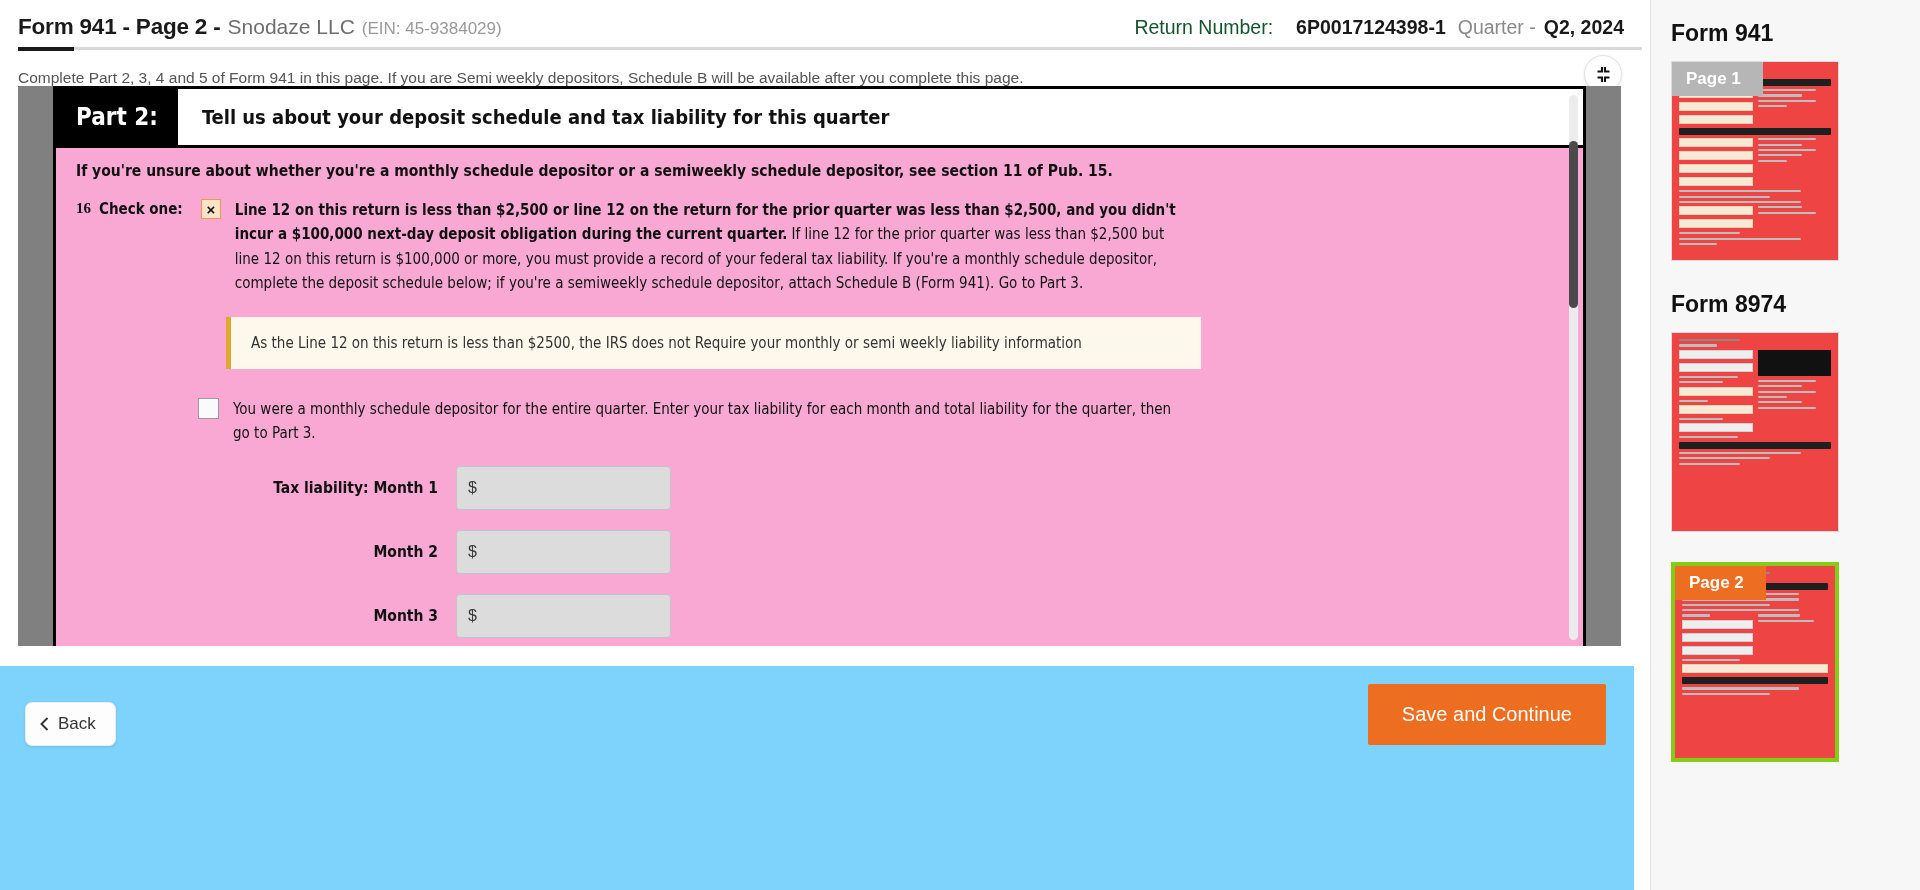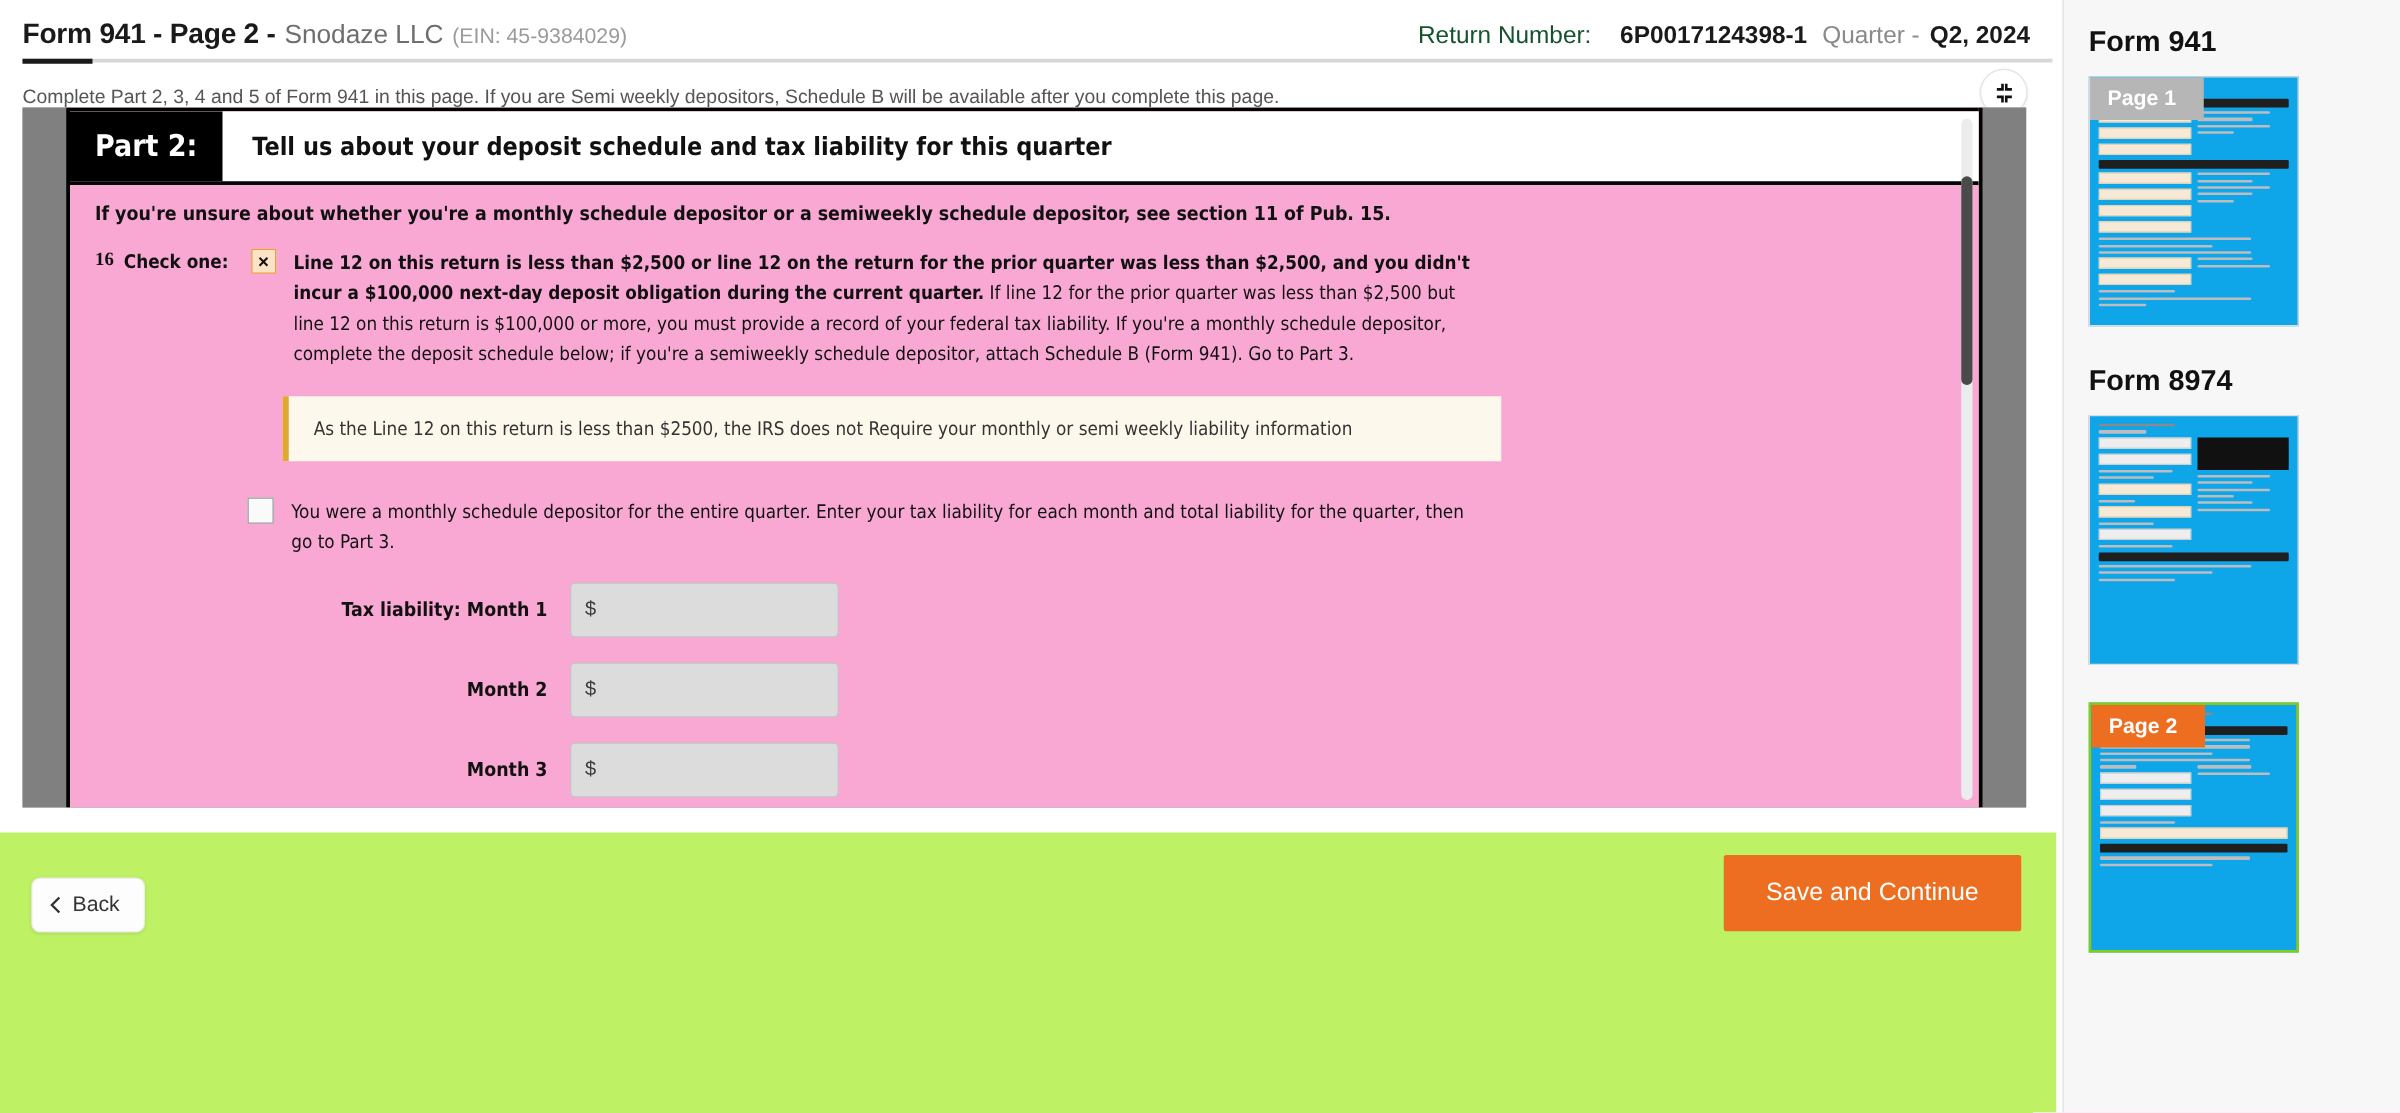--- a/index.html
+++ b/index.html
@@ -127,21 +127,21 @@
   .sb-track {
     position: absolute; right: 5px; top: 6px; width: 9px; bottom: 6px;
     background: #ececec; border-radius: 5px;
   }
   .sb-thumb {
     position: absolute; right: 5px; top: 52px; width: 9px; height: 167px;
     background: #4a4a4a; border-radius: 5px; cursor: pointer;
   }
 
   
-  .footer { position: absolute; left: 0; right: 5px; bottom: 0; height: 224px; background: #bef264; }
+  .footer { position: absolute; left: 0; right: 16px; bottom: 0; height: 224px; background: #7dd3fc; }
   .btn-back {
     position: absolute; left: 25px; top: 36px;
     background: #fdfdfd; border: 1px solid #ececec; border-radius: 7px;
     box-shadow: 0 1px 3px rgba(0,0,0,.10);
     padding: 11px 19px 11px 14px; font-size: 17px; color: #333;
     display: flex; align-items: center; gap: 9px; cursor: pointer;
   }
   .btn-save {
     position: absolute; right: 28px; top: 18px;
     background: #ED6E20; color: #fff; border: none; border-radius: 2px;
@@ -151,24 +151,24 @@
   
   .sidebar {
     width: 270px; height: 890px; background: #f7f7f7;
     border-left: 1px solid #e2e2e2; padding: 12px 18px 0 18px;
     overflow: hidden; position: relative;
   }
   .sb-heading { font-size: 23px; font-weight: bold; color: #111; margin: 8px 0 14px 2px; }
   .sb-heading.second { margin-top: 30px; }
   .thumb {
     position: relative; width: 168px; margin-left: 2px;
-    background: #0ea5e9; border: 1px solid #dcdcdc; overflow: hidden;
+    background: #ef4444; border: 1px solid #dcdcdc; overflow: hidden;
   }
   .thumb.tall { height: 200px; }
-  .thumb.selected { border: 2px solid #84cc16; }
+  .thumb.selected { border: 4px solid #84cc16; }
   .thumb-tag {
     position: absolute; left: 0; top: 0; z-index: 3;
     padding: 7px 22px 7px 14px; font-size: 17px; font-weight: bold; color: #fff;
   }
   .thumb-tag.gray { background: #b6b6b6; }
   .thumb-tag.orange { background: #ED6E20; }
 
   
   .mini { position: absolute; inset: 0; padding: 6px 7px; }
   .mini .r { height: 2.2px; background: #bdbdbd; margin-bottom: 3.2px; border-radius: 1px; }

